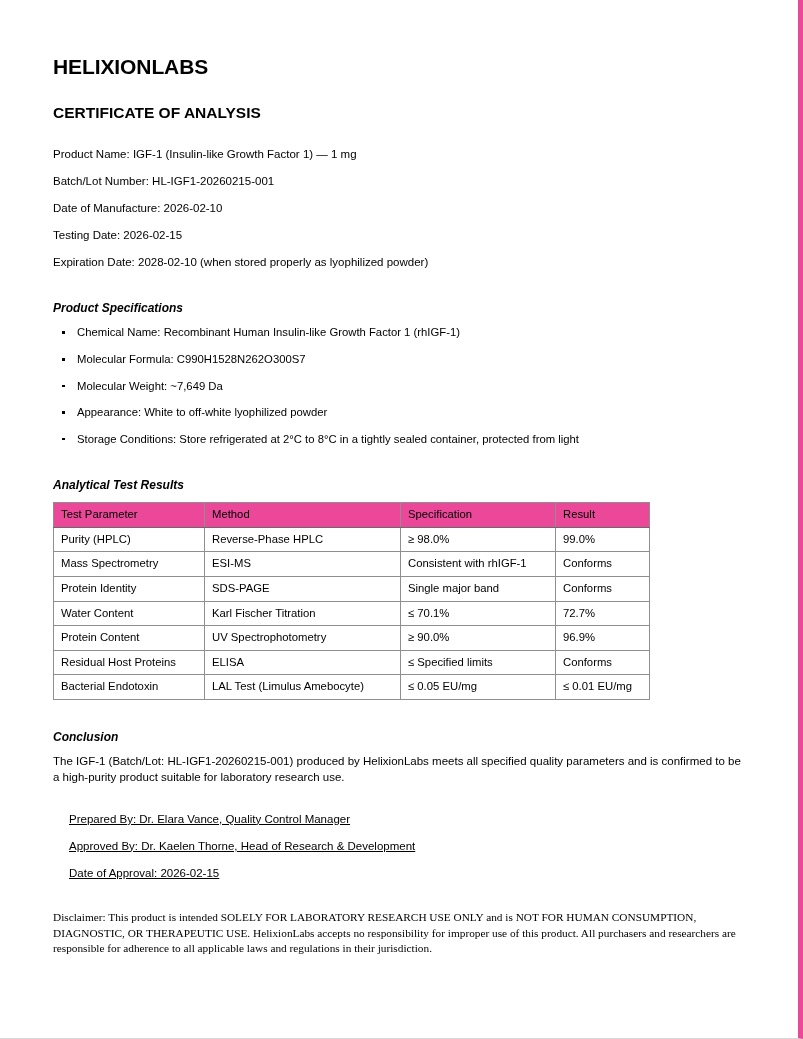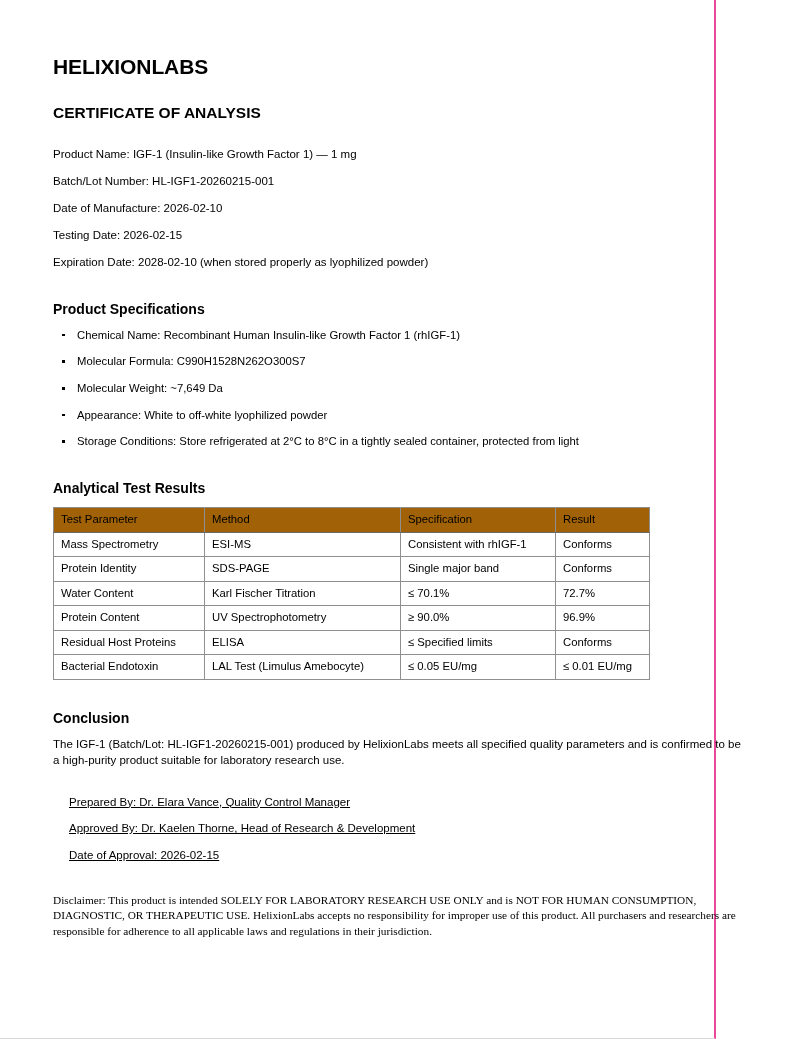--- a/index.html
+++ b/index.html
@@ -13,24 +13,24 @@
     font-family: "Liberation Sans", sans-serif;
     color: #000000;
     -webkit-font-smoothing: antialiased;
     position: relative;
     overflow: hidden;
   }
   .page {
     position: absolute;
     top: 0;
     left: 0;
-    width: 716px;
+    width: 803px;
     height: 1039px;
     background: #ffffff;
-    border-right: 2px solid #ec4899;
+    border-right: 5px solid #ec4899;
     border-bottom: 1px solid #d8d8d8;
     box-sizing: border-box;
   }
   .content {
     position: absolute;
     left: 53px;
     top: 55px;
     width: 697px;
   }
 
@@ -53,22 +53,23 @@
     padding: 0;
     list-style: none;
   }
   .meta-list li {
     font-size: 11.5px;
     line-height: 1.25;
     margin-bottom: 12.5px;
   }
 
   .section-heading {
-    font-size: 14px;
+    font-size: 12px;
     font-weight: bold;
+    font-style: italic;
     margin: 0 0 10px 0;
     line-height: 1.2;
   }
 
   .spec-list {
     margin: 0 0 32px 0;
     padding: 0;
     list-style: none;
   }
   .spec-list li {
@@ -106,21 +107,21 @@
     font-size: 11.3px;
     line-height: 1.2;
     text-align: left;
     font-weight: normal;
     vertical-align: middle;
     height: 13px;
     overflow: hidden;
     white-space: nowrap;
   }
   table.results thead th {
-    background: #a16207;
+    background: #ec4899;
     border-bottom: 1.5px solid #6a6a6a;
     margin-top: 36px;
   }
 
   .conclusion-text {
     font-size: 11.5px;
     line-height: 1.38;
     margin: 0 0 26px 0;
     width: 694px;
   }
@@ -185,20 +186,26 @@
       <thead>
         <tr>
           <th>Test Parameter</th>
           <th>Method</th>
           <th>Specification</th>
           <th>Result</th>
         </tr>
       </thead>
       <tbody>
         <tr>
+          <td>Purity (HPLC)</td>
+          <td>Reverse-Phase HPLC</td>
+          <td>≥ 98.0%</td>
+          <td>99.0%</td>
+        </tr>
+        <tr>
           <td>Mass Spectrometry</td>
           <td>ESI-MS</td>
           <td>Consistent with rhIGF-1</td>
           <td>Conforms</td>
         </tr>
         <tr>
           <td>Protein Identity</td>
           <td>SDS-PAGE</td>
           <td>Single major band</td>
           <td>Conforms</td>

